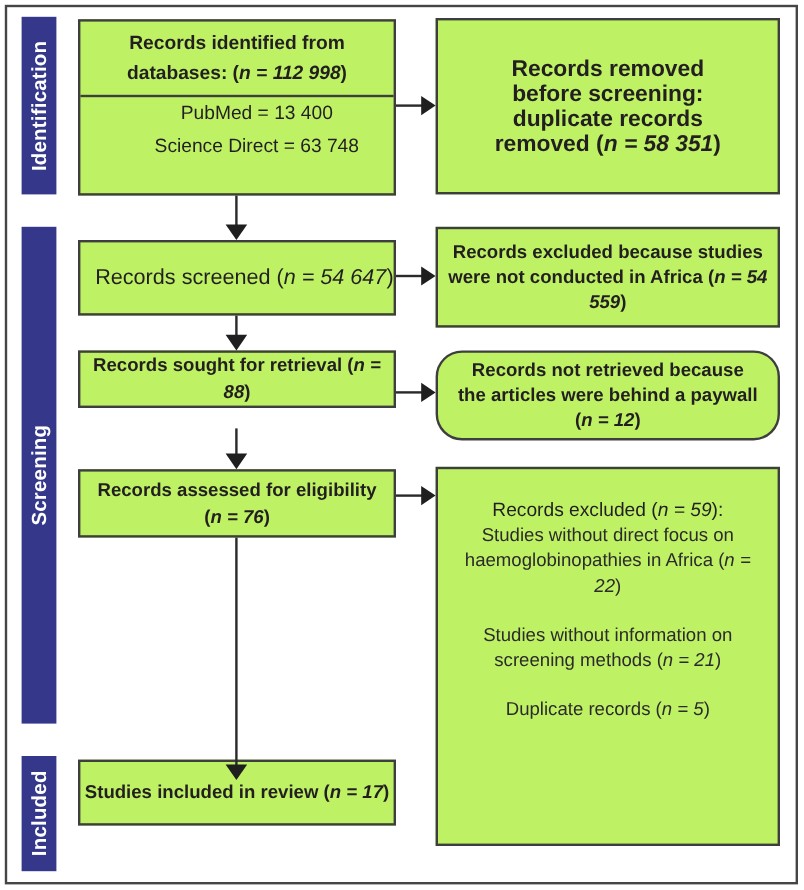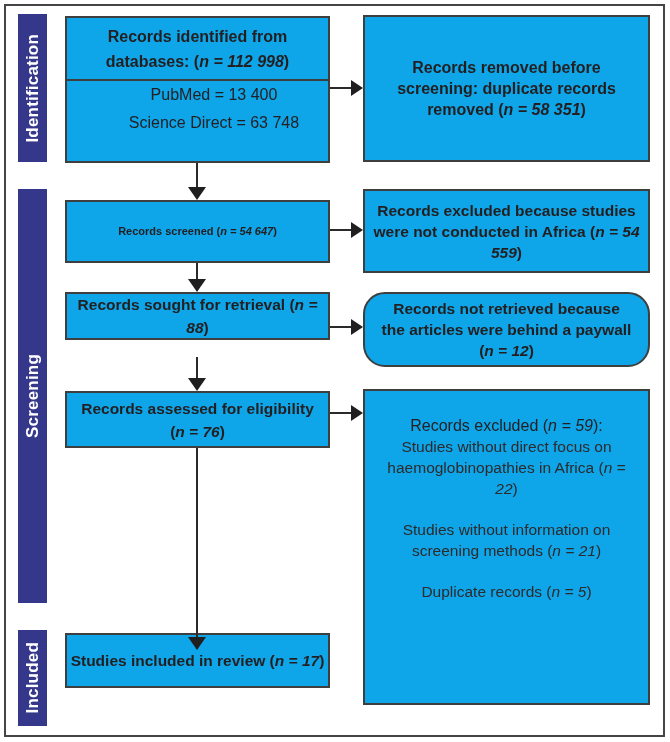--- a/index.html
+++ b/index.html
@@ -40,21 +40,21 @@
     letter-spacing: 0.2px;
     white-space: nowrap;
   }
   #bar-identification { top: 14px;  height: 148px; }
   #bar-screening      { top: 189px; height: 414px; }
   #bar-included       { top: 630px; height: 96px;  }
 
   
   .box {
     position: absolute;
-    background: #0ea5e9;
+    background: #bef264;
     border: 2px solid #3e3e3e;
     text-align: center;
   }
   .box.center {
     display: flex;
     flex-direction: column;
     align-items: center;
     justify-content: center;
   }
 
@@ -67,22 +67,22 @@
     border-bottom: 2px solid #3e3e3e;
     height: 63px;
   }
   #box-identified .source-list {
     text-align: center;
     font-size: 16px;
     line-height: 28px;
     padding: 0 0 0 33px;
   }
 
-  #rbox-removed { left: 363px; top: 15px; width: 287px; height: 147px; font-weight: bold; font-size: 16px; line-height: 21px; padding: 0 32px; }
-  #box-screened { left: 65px; top: 200px; width: 265px; height: 63px; font-weight: bold; font-size: 11px; line-height: 23px; }
+  #rbox-removed { left: 363px; top: 15px; width: 287px; height: 147px; font-weight: bold; font-size: 19px; line-height: 21px; padding: 0 32px; }
+  #box-screened { left: 65px; top: 200px; width: 265px; height: 63px; font-weight: normal; font-size: 18px; line-height: 23px; align-items: flex-end; }
   #rbox-excluded-africa { left: 363px; top: 189px; width: 287px; height: 84px; font-weight: bold; font-size: 15.5px; line-height: 21px; padding: 0 5px; }
   #box-sought { left: 65px; top: 292px; width: 265px; height: 48px; font-weight: bold; font-size: 15.5px; line-height: 23px; }
   #rbox-not-retrieved { left: 363px; top: 292px; width: 287px; height: 75px; font-weight: bold; font-size: 15.5px; line-height: 21px; padding: 0 16px; border-radius: 22px; }
   #box-assessed { left: 65px; top: 391px; width: 265px; height: 57px; font-weight: bold; font-size: 15.5px; line-height: 23px; padding: 0 5px; }
   #box-included-review { left: 65px; top: 633px; width: 265px; height: 55px; font-weight: bold; font-size: 15.5px; line-height: 23px; }
 
   #rbox-excluded-reasons {
     left: 363px; top: 389px; width: 287px; height: 316px;
     font-size: 15.5px;
     line-height: 21px;

